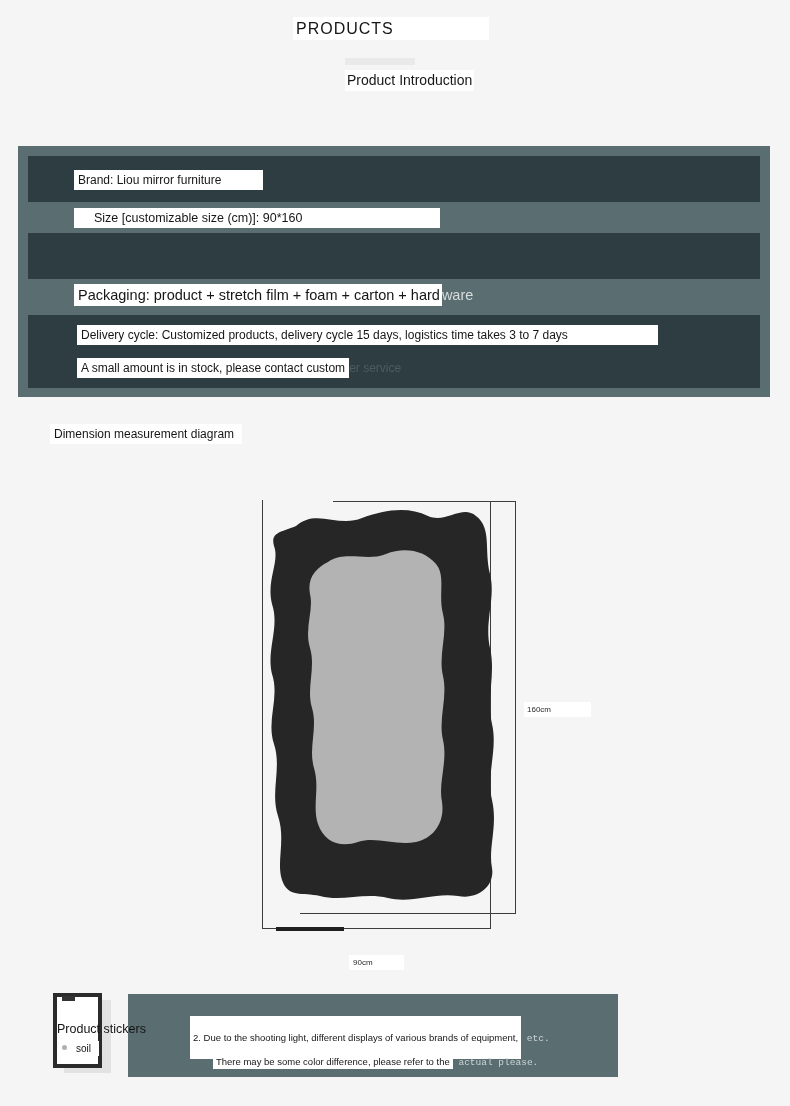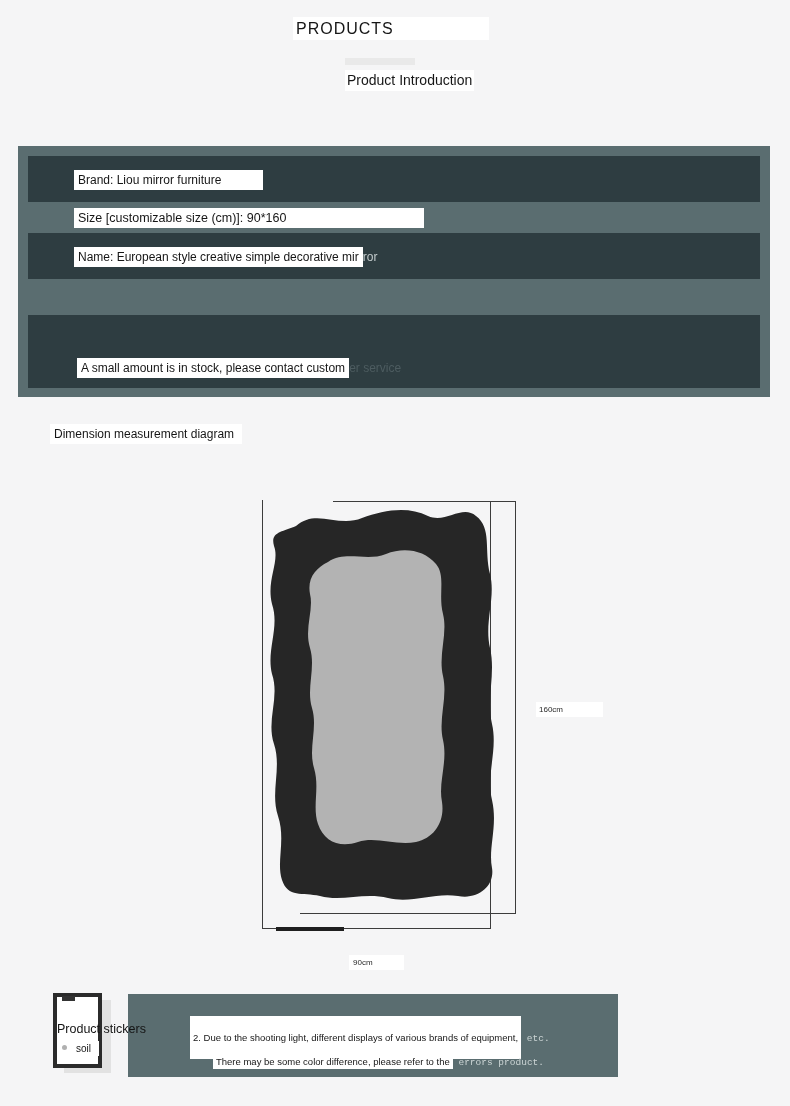--- a/index.html
+++ b/index.html
@@ -27,38 +27,38 @@
   .panel{left:18px;top:146px;width:752px;height:251px;background:#5a6d70;}
   .row-dark{position:absolute;left:10px;width:732px;background:#2e3d41;}
   .row-dark.a{top:10px;height:46px;}
   .row-dark.b{top:87px;height:46px;}
   .row-dark.c{top:169px;height:73px;}
   .info-line{font-size:12px;}
   .info-line .hl{padding:3px 4px;line-height:17px;}
   .l-brand{left:74px;top:172px;}
   .l-brand .hl{padding-right:42px;}
   .l-size{left:74px;top:209px;font-size:12.5px;}
-  .l-size .hl{padding:3px 138px 3px 4px;line-height:19px;}
+  .l-size .hl{padding:3px 138px 3px 20px;line-height:19px;}
   .l-name{left:74px;top:249px;}
   .l-name .tail{color:#c3cbcc;}
   .l-pack{left:74px;top:285px;font-size:14.5px;}
   .l-pack .hl{padding:3px 2px 3px 4px;line-height:20px;}
   .l-pack .tail{color:#d6dddd;}
   .l-deliv{left:77px;top:327px;}
   .l-deliv .hl{padding-right:90px;}
   .l-stock{left:77px;top:360px;}
   .l-stock .tail{color:#4d5c60;}
 
   
   .dim-label{left:50px;top:425px;font-size:12px;}
   .dim-label .hl{padding:3px 8px 3px 4px;line-height:18px;}
   .dline{position:absolute;background:#3c3c3c;}
   .mirror-svg{position:absolute;left:266px;top:502px;z-index:2;}
   .meas{font-size:8px;color:#2a2a2a;background:#ffffff;position:absolute;z-index:3;}
-  .meas-160{left:536px;top:702px;width:67px;height:15px;line-height:15px;padding-left:3px;box-sizing:border-box;}
+  .meas-160{left:524px;top:702px;width:67px;height:15px;line-height:15px;padding-left:3px;box-sizing:border-box;}
   .meas-90{left:349px;top:955px;width:55px;height:15px;line-height:15px;padding-left:4px;box-sizing:border-box;}
 
   
   .tips-box{left:128px;top:994px;width:490px;height:83px;background:#5a6d70;z-index:0;}
   .sticker-box{left:53px;top:993px;width:41px;height:67px;background:#ffffff;
     border:4px solid #2b2b2b;box-shadow:10px 6px 0 -1px #e2e2e2;z-index:1;}
   .sticker-mark{left:62px;top:996px;width:13px;height:5px;background:#333333;z-index:2;}
   .l-tip1{left:55px;top:1003px;font-size:12px;z-index:3;}
   .l-tip1 .hl{padding:2px 30px 3px 3px;line-height:18px;}
   .stickers-label{left:57px;top:1022px;font-size:12.5px;color:#141414;z-index:4;white-space:nowrap;}
@@ -80,21 +80,22 @@
   <div class="abs subtitle-strip"></div>
   <div class="line subtitle-line"><span class="hl">Product Introduction</span></div>
 
   <div class="abs panel">
     <div class="row-dark a"></div>
     <div class="row-dark b"></div>
     <div class="row-dark c"></div>
   </div>
   <div class="line info-line l-brand"><span class="hl">Brand: Liou mirror furniture</span><span class="tail"></span></div>
   <div class="line info-line l-size"><span class="hl">Size [customizable size (cm)]: 90*160</span><span class="tail"></span></div>
-  <div class="line info-line l-name"><span class="hl">Name: European style creative simple decorative mir</span><span class="tail">ror</span></div>
+  <div class="line info-line l-pack"><span class="hl">Packaging: product + stretch film + foam + carton + hard</span><span class="tail">ware</span></div>
+  <div class="line info-line l-deliv"><span class="hl">Delivery cycle: Customized products, delivery cycle 15 days, logistics time takes 3 to 7 days</span><span class="tail"></span></div>
   <div class="line info-line l-stock"><span class="hl">A small amount is in stock, please contact custom</span><span class="tail">er service</span></div>
 
   <div class="line dim-label"><span class="hl">Dimension measurement diagram</span></div>
 
   <div class="dline" style="left:262px;top:500px;width:1px;height:429px;"></div>
   <div class="dline" style="left:333px;top:501px;width:183px;height:1px;"></div>
   <div class="dline" style="left:490px;top:501px;width:1px;height:428px;"></div>
   <div class="dline" style="left:515px;top:501px;width:1px;height:413px;"></div>
   <div class="dline" style="left:300px;top:913px;width:216px;height:1px;"></div>
   <div class="dline" style="left:262px;top:928px;width:229px;height:1px;"></div>
@@ -119,15 +120,15 @@
   <div class="meas meas-160">160cm</div>
   <div class="meas meas-90">90cm</div>
 
   <div class="abs tips-box"></div>
   <div class="abs sticker-box"></div>
   <div class="abs sticker-mark"></div>
 
   <div class="abs stickers-label">Product stickers</div>
   <div class="line soil-line"><span class="soil-bullet"></span><span class="hl">soil</span></div>
   <div class="line l-tip2"><span class="hl">2. Due to the shooting light, different displays of various brands of equipment,</span><span class="tail"> etc.</span></div>
-  <div class="line l-tip3"><span class="hl">There may be some color difference, please refer to the</span><span class="tail"> errors product.</span></div>
+  <div class="line l-tip3"><span class="hl">There may be some color difference, please refer to the</span><span class="tail"> actual please.</span></div>
 
 </div>
 
 </body></html>

